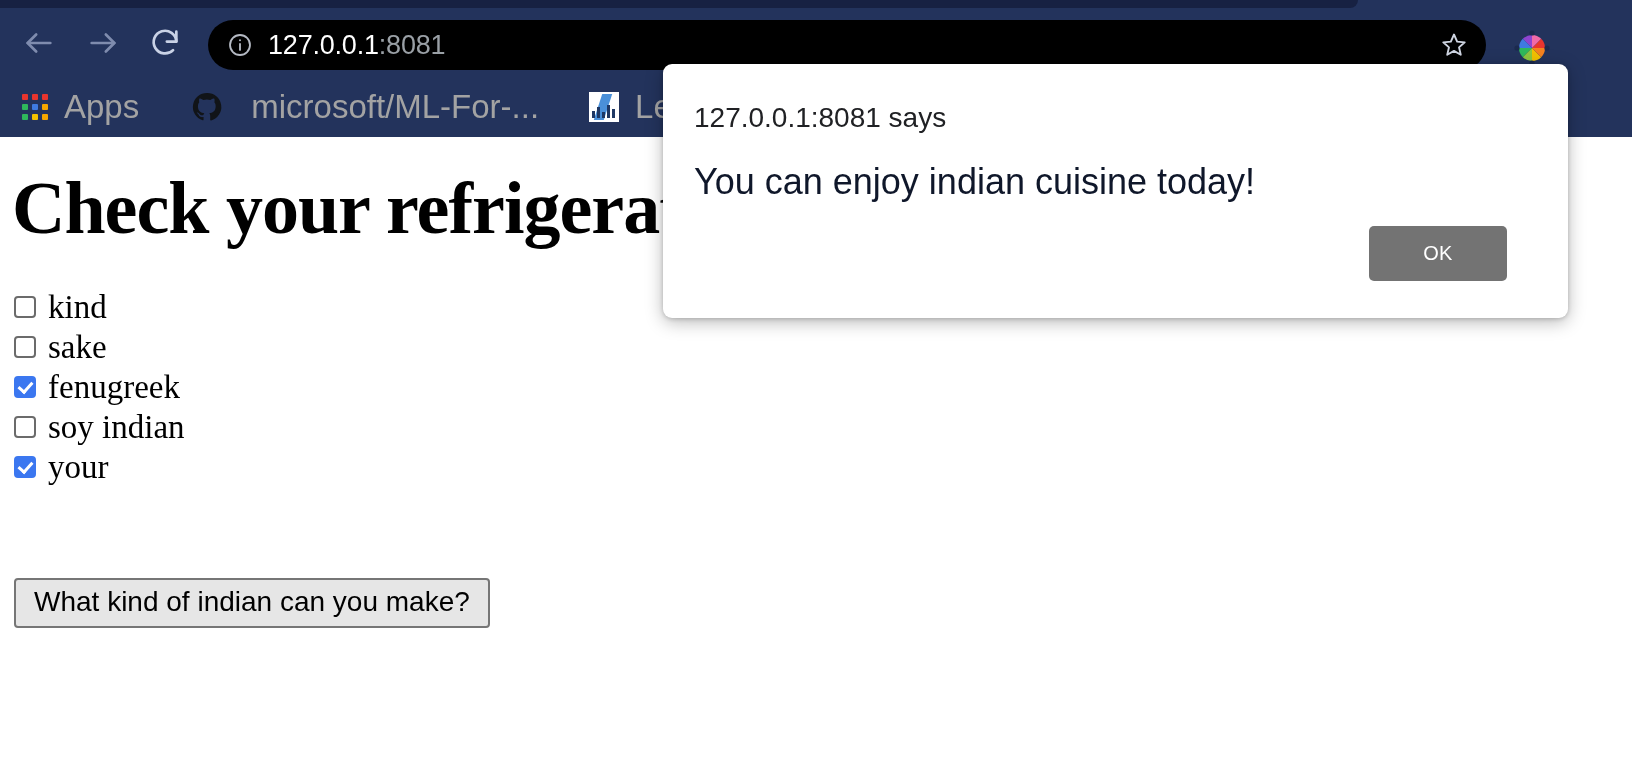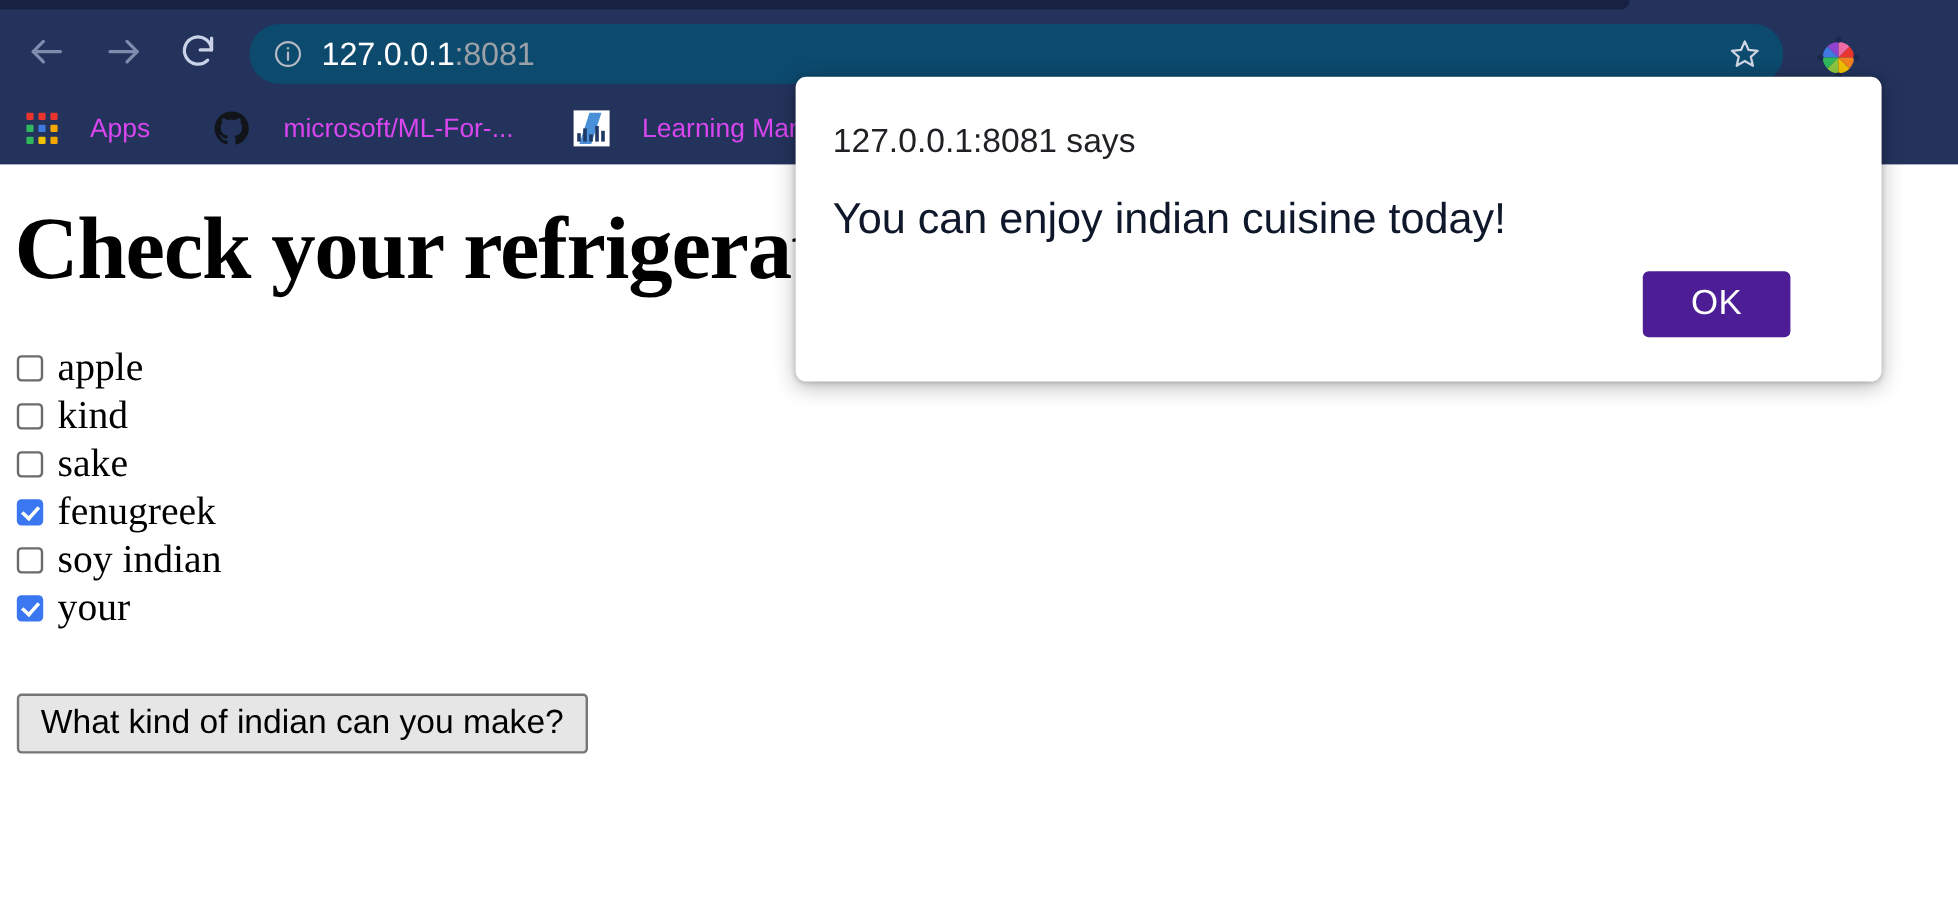--- a/index.html
+++ b/index.html
@@ -58,21 +58,21 @@
   #back-button  { left: 16px; }
   #forward-button { left: 80px; }
   #reload-button { left: 142px; }
 
   #omnibox {
     position: absolute;
     left: 208px;
     top: 12px;
     width: 1278px;
     height: 50px;
-    background: #0c4a6e;
+    background: #000000;
     border-radius: 25px;
     display: flex;
     align-items: center;
   }
   #site-info-icon {
     margin-left: 18px;
     width: 28px; height: 28px;
     display: flex; align-items: center; justify-content: center;
   }
   #url-text {
@@ -108,26 +108,26 @@
     display: flex;
     align-items: center;
   }
   .bookmark-item {
     display: flex;
     align-items: center;
     height: 40px;
     white-space: nowrap;
   }
   .bookmark-label {
-    font-size: 22px;
-    color: #d946ef;
-    margin-left: 27px;
+    font-size: 33px;
+    color: #a3a3a3;
+    margin-left: 16px;
   }
   #bookmark-apps { margin-left: 22px; }
-  #bookmark-github { margin-left: 52px; }
+  #bookmark-github { margin-left: 52px; gap: 12px; }
   #bookmark-learning { margin-left: 50px; }
 
   .apps-grid {
     width: 26px; height: 26px;
     display: grid;
     grid-template-columns: repeat(3, 6px);
     grid-template-rows: repeat(3, 6px);
     gap: 4px;
   }
   .apps-grid i { display: block; width: 6px; height: 6px; border-radius: 1px; }
@@ -259,28 +259,28 @@
     left: 31px;
     top: 97px;
     font-size: 36px;
     color: #0f172a;
     white-space: nowrap;
   }
   #dialog-ok-button {
     position: absolute;
     left: 706px;
     top: 162px;
-    width: 123px;
+    width: 138px;
     height: 55px;
-    background: #4c1d95;
+    background: #737373;
     color: #ffffff;
     border: none;
     border-radius: 5px;
     font-family: "Liberation Sans", sans-serif;
-    font-size: 29px;
+    font-size: 20px;
     letter-spacing: 0.4px;
     cursor: pointer;
   }
 </style>
 </head>
 <body>
 
 <div id="browser-chrome">
 
   <div id="tab-strip">
@@ -385,24 +385,20 @@
     </div>
   </div>
 </div>
 
 <div id="page-content">
 
   <h1 id="page-title">Check your refrigerator.</h1>
 
   <div id="ingredient-list">
 
-    <div class="ingredient-row">
-      <span class="cb"></span>
-      <span class="ingredient-label">apple</span>
-    </div>
 
     <div class="ingredient-row">
       <span class="cb"></span>
       <span class="ingredient-label">kind</span>
     </div>
 
 
     <div class="ingredient-row">
       <span class="cb"></span>
       <span class="ingredient-label">sake</span>

